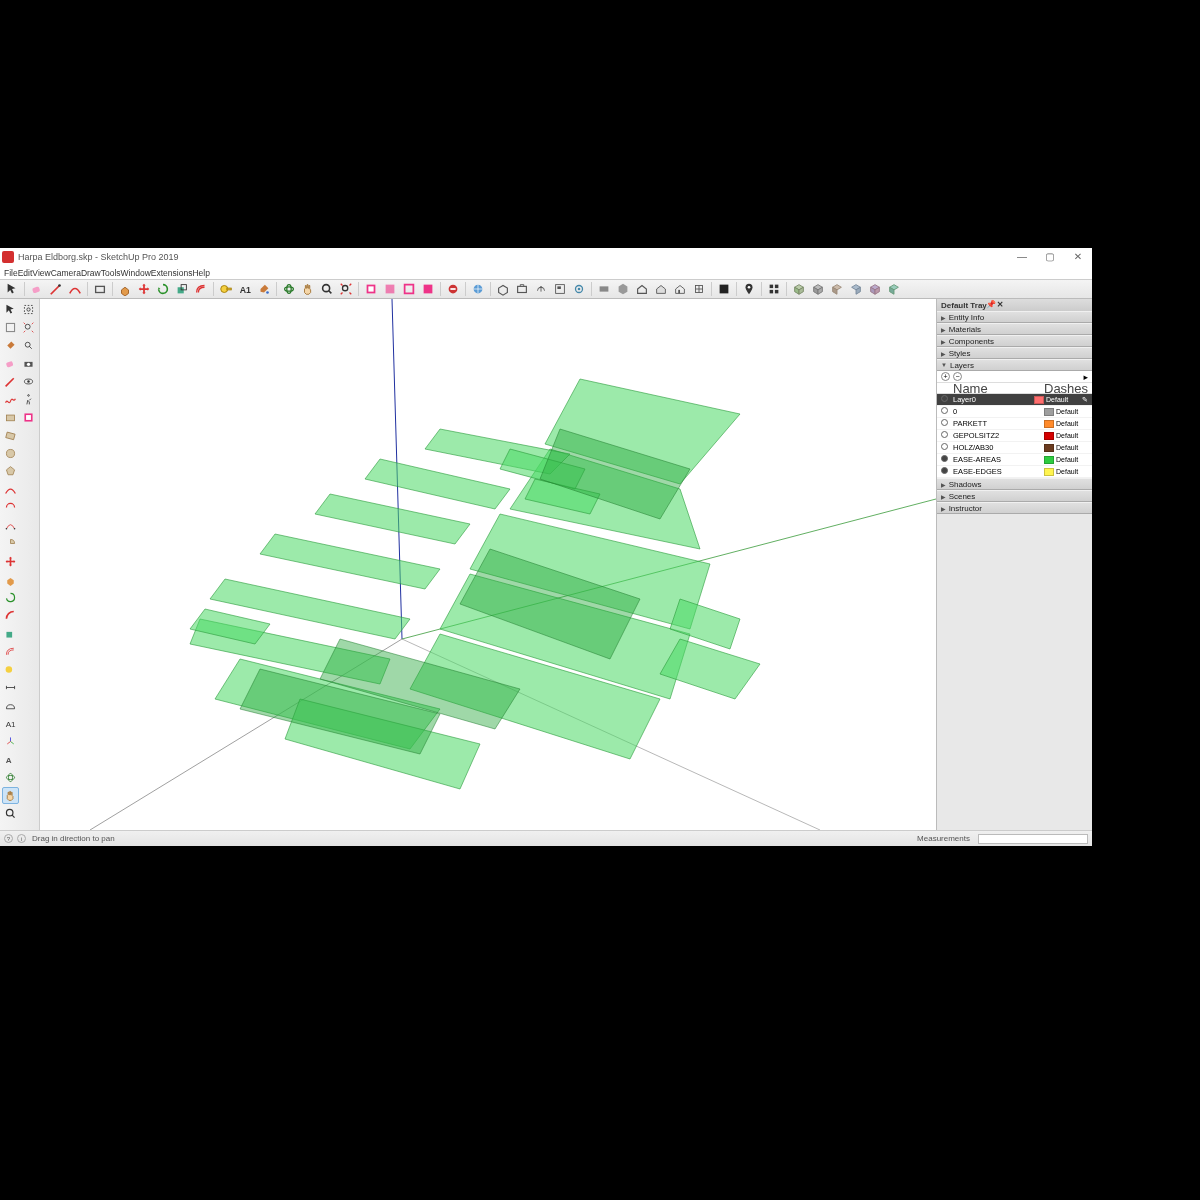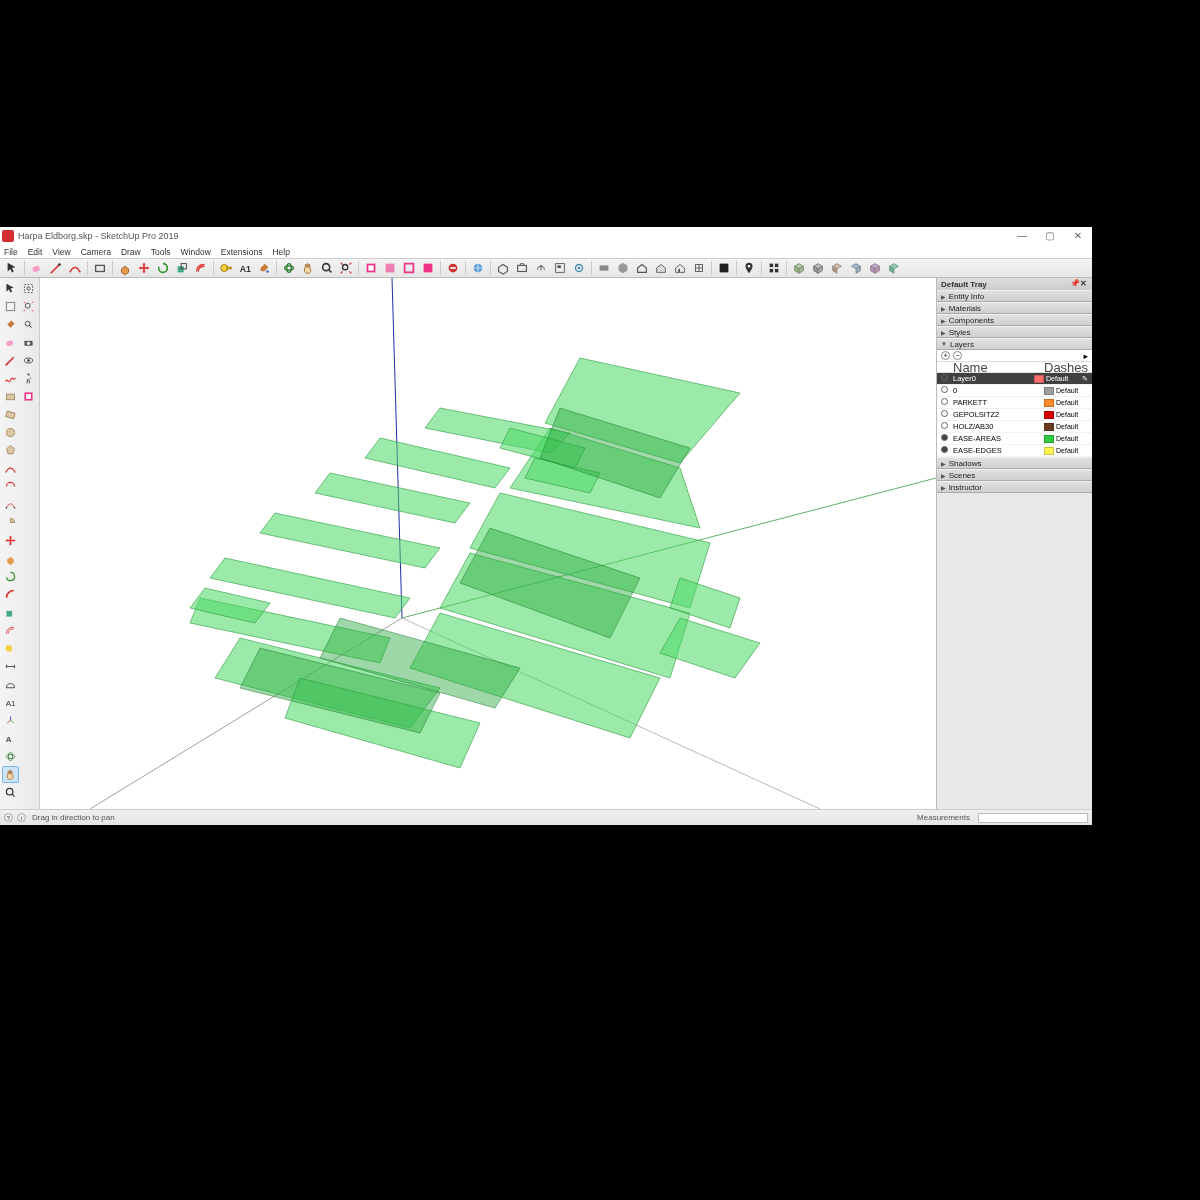--- a/index.html
+++ b/index.html
@@ -1,34 +1,34 @@
 <!DOCTYPE html>
 <html><head>
 <meta charset="utf-8">
 <style>
 * { margin: 0; padding: 0; box-sizing: border-box; font-family: "Segoe UI", Tahoma, sans-serif; }
 body { background: #000; width: 1200px; height: 1200px; overflow: hidden; }
-.app-window { position: absolute; top: 227px; left: 0; width: 1092px; height: 594px; background: #fff; }
+.app-window { position: absolute; top: 248px; left: 0; width: 1092px; height: 594px; background: #fff; }
 .titlebar { height: 18px; background: #fff; display: flex; align-items: center; font-size: 9px; color: #555; padding-left: 2px; }
 .titlebar .app-icon { width: 12px; height: 12px; background: #d32f2f; border-radius: 2px; margin-right: 4px; }
 .win-controls { position: absolute; right: 0; top: 0; display: flex; }
 .win-btn { width: 28px; height: 18px; text-align: center; font-size: 10px; color: #666; line-height: 18px; cursor: pointer; }
-.menubar { height: 13px; background: #fff; display: flex; align-items: center; padding-left: 4px; gap: 10px; font-size: 8.5px; color: #333; }
+.menubar { height: 13px; background: #fff; display: flex; align-items: center; padding-left: 4px; font-size: 8.5px; color: #333; }
 .menubar span { cursor: pointer; }
 .toolbar-top { height: 20px; background: linear-gradient(#f4f4f4,#e6e6e6); border-top: 1px solid #ccc; border-bottom: 1px solid #bbb; display: flex; align-items: center; padding: 0 3px; gap: 1px; }
 .tbtn { width: 18px; height: 16px; display: flex; align-items: center; justify-content: center; cursor: pointer; border-radius: 2px; }
 .tbtn svg { width: 14px; height: 14px; }
 .tsep { width: 1px; height: 14px; background: #ccc; margin: 0 2px; }
 .main-area { position: relative; height: 531px; display: flex; }
 .toolbar-left { width: 40px; background: linear-gradient(90deg,#f4f4f4,#e9e9e9); border-right: 1px solid #ccc; display: flex; flex-direction: column; flex-wrap: wrap; align-content: flex-start; padding: 2px; gap: 1px; }
 .ltbtn { width: 17px; height: 17px; display: flex; align-items: center; justify-content: center; cursor: pointer; border-radius: 2px; }
 .ltbtn.active { background: #cde4f7; border: 1px solid #7db3e0; }
 .viewport { flex: 1; background: #fff; position: relative; overflow: hidden; }
 .tray { width: 156px; background: #e8e8e8; border-left: 1px solid #bbb; font-size: 8px; display: flex; flex-direction: column; }
-.tray-title { height: 12px; background: linear-gradient(#ddd,#ccc); font-size: 8px; padding: 0 4px; font-weight: bold; color: #333; display: flex; align-items: center; justify-content: space-between; }
+.tray-title { height: 12px; background: linear-gradient(#ddd,#ccc); font-size: 8px; padding: 0 4px; font-weight: bold; color: #333; display: flex; align-items: center; justify-content: flex-start; }
 .tray-title .controls { display: flex; gap: 2px; }
 .tray-title .ctrl { width: 8px; height: 8px; font-size: 8px; line-height: 8px; cursor: pointer; }
 .panel-header { height: 12px; background: linear-gradient(#e0e0e0,#d0d0d0); border-top: 1px solid #f0f0f0; border-bottom: 1px solid #aaa; padding: 0 4px; font-size: 8px; color: #222; display: flex; align-items: center; cursor: pointer; }
 .panel-header::before { content: "▶"; font-size: 6px; margin-right: 3px; color: #555; }
 .panel-header.open::before { content: "▼"; }
 .layers-panel { background: #fff; }
 .layers-toolbar { height: 12px; border-bottom: 1px solid #ddd; display: flex; align-items: center; padding: 0 4px; gap: 3px; }
 .layers-toolbar .plus, .layers-toolbar .minus { width: 9px; height: 9px; border: 1px solid #888; border-radius: 50%; font-size: 7px; line-height: 7px; text-align: center; cursor: pointer; }
 .layers-toolbar .arrow { margin-left: auto; font-size: 9px; cursor: pointer; }
 .layers-header { height: 11px; display: flex; align-items: center; font-size: 13px; color: #444; border-bottom: 1px solid #ddd; }

